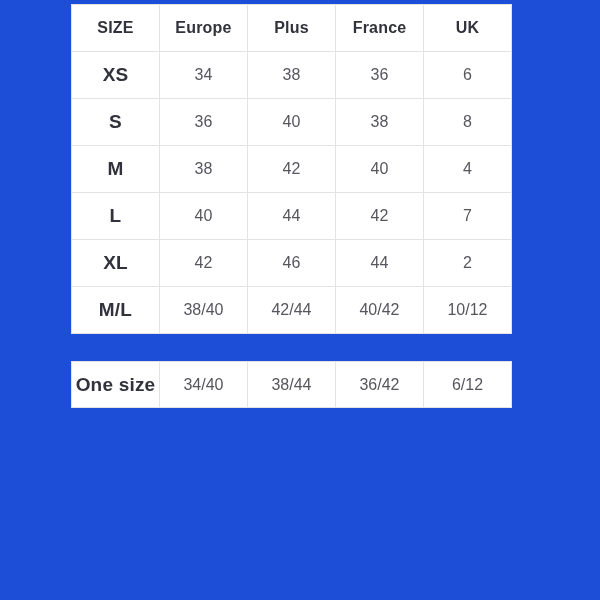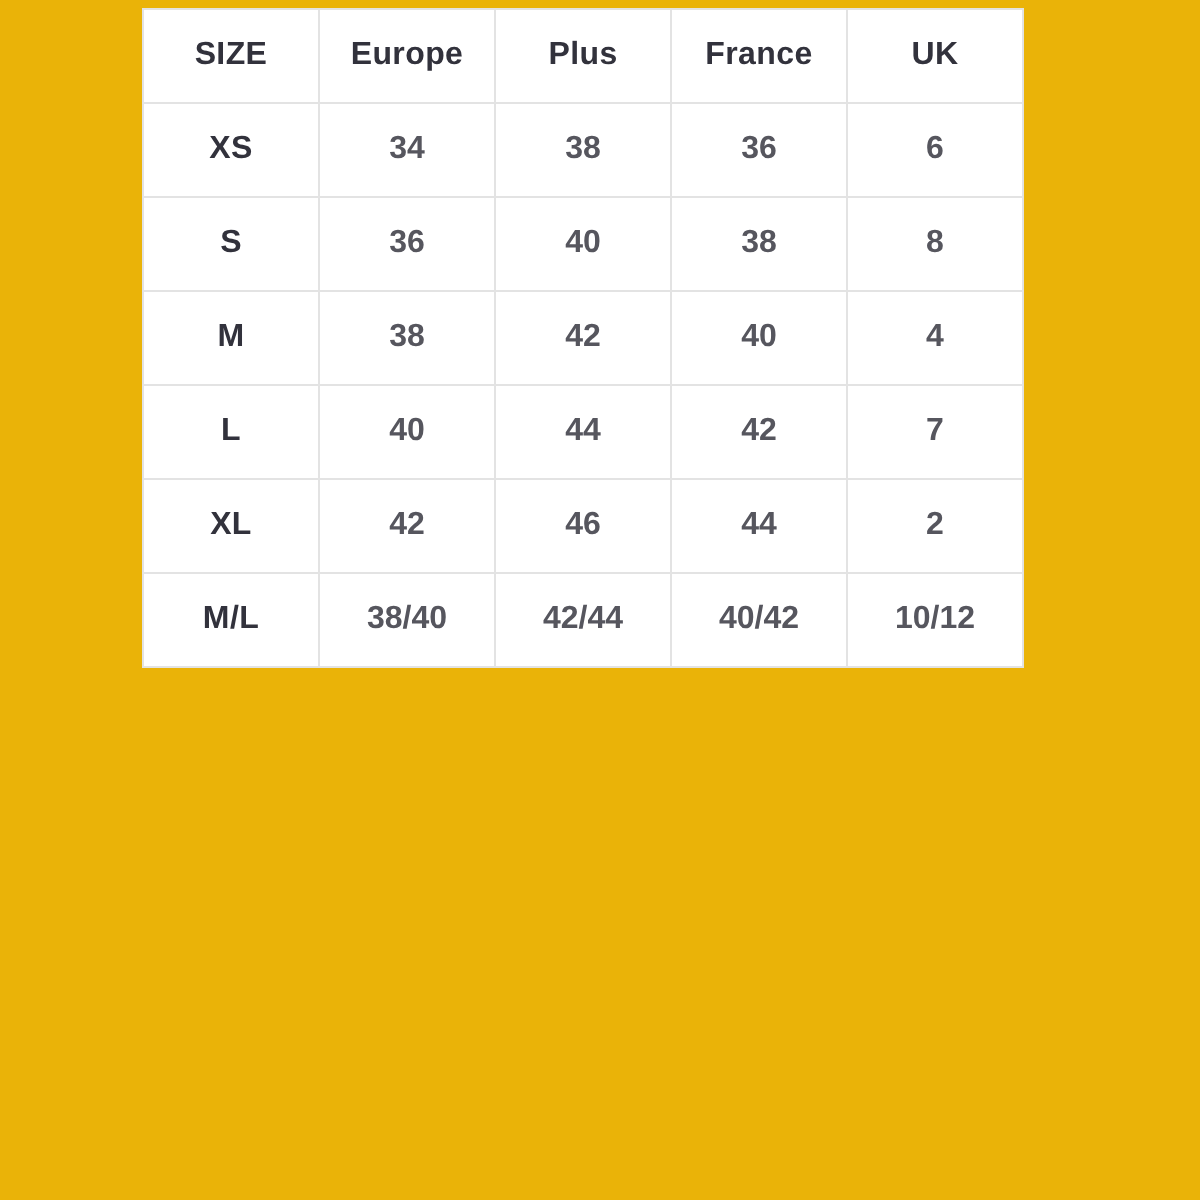--- a/index.html
+++ b/index.html
@@ -5,21 +5,21 @@
   html, body {
     margin: 0;
     padding: 0;
     background: #ffffff;
     font-family: "Liberation Sans", sans-serif;
   }
   .page {
     position: relative;
     width: 600px;
     height: 600px;
-    background: #eab308;
+    background: #1d4ed8;
     overflow: hidden;
   }
   .tables-wrap {
     position: absolute;
     left: 71px;
     top: 4px;
   }
   table.size-table {
     border-collapse: collapse;
     background: #ffffff;
@@ -34,28 +34,28 @@
     vertical-align: middle;
     padding: 0;
   }
   table.size-table th {
     font-size: 16px;
     font-weight: 700;
     color: #32323c;
     letter-spacing: 0.2px;
   }
   td.size-cell {
-    font-size: 16px;
+    font-size: 19px;
     font-weight: 700;
     color: #32323c;
     letter-spacing: 0.2px;
   }
   td.value-cell {
     font-size: 16px;
-    font-weight: 700;
+    font-weight: 400;
     color: #56565e;
   }
   table.secondary {
     margin-top: 27px;
   }
   table.secondary td {
     height: 46px;
   }
 </style>
 </head>
@@ -115,17 +115,24 @@
           <td class="value-cell">38/40</td>
           <td class="value-cell">42/44</td>
           <td class="value-cell">40/42</td>
           <td class="value-cell">10/12</td>
         </tr>
       </tbody>
     </table>
 
     <table class="size-table secondary">
       <tbody>
+        <tr>
+          <td class="size-cell">One size</td>
+          <td class="value-cell">34/40</td>
+          <td class="value-cell">38/44</td>
+          <td class="value-cell">36/42</td>
+          <td class="value-cell">6/12</td>
+        </tr>
       </tbody>
     </table>
 
   </div>
 </div>
 
 </body></html>

